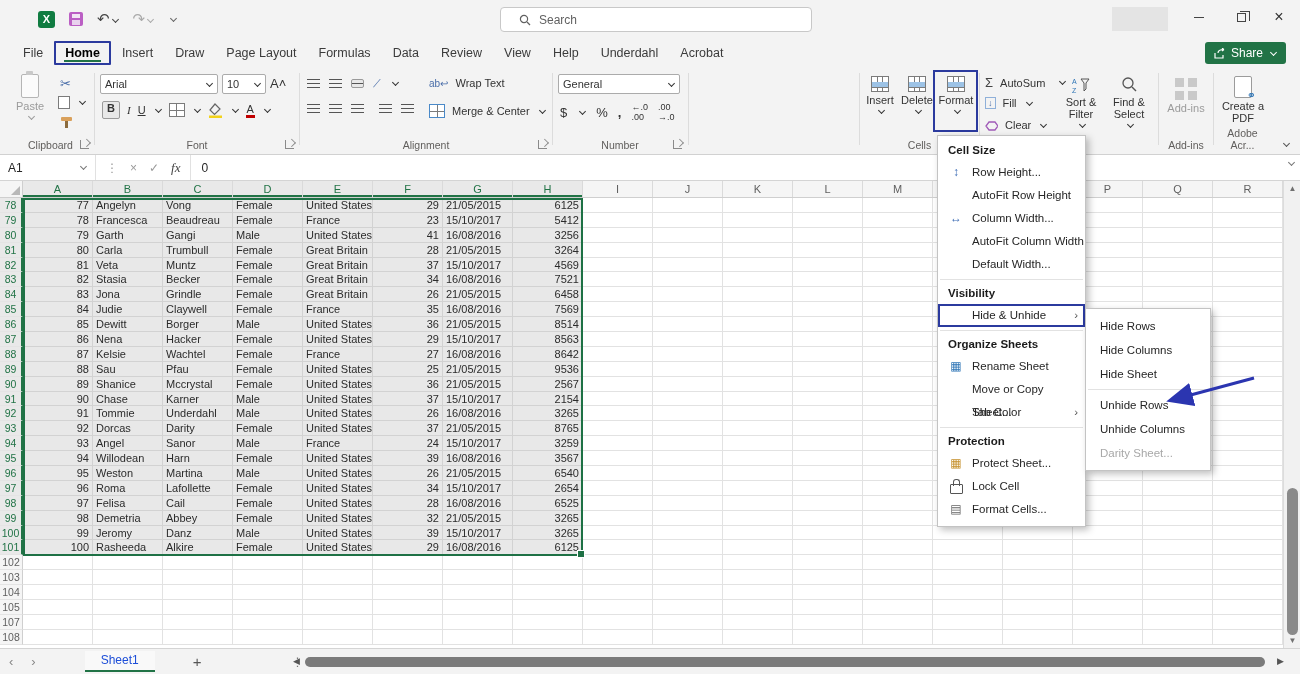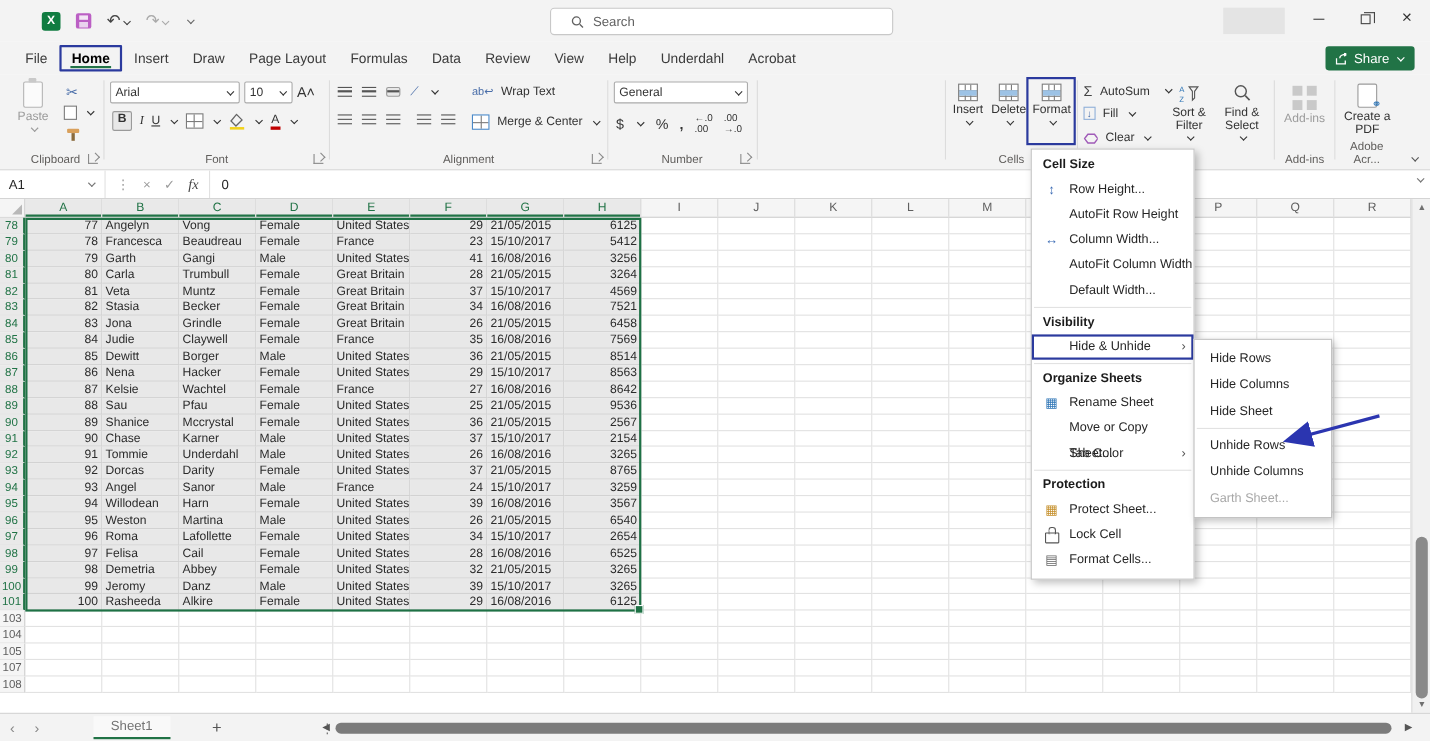--- a/index.html
+++ b/index.html
@@ -97,21 +97,21 @@
   .sel-overlay::after { content:""; position:absolute; right:-4px; bottom:-4px; width:6px; height:6px; background:#1e7145; border:1px solid #fff; }
 
   
   .vscroll { position:absolute; top:181px; right:0; width:17px; height:467px; background:#f1f1f1; border-left:1px solid #dcdcdc; }
   .vthumb { position:absolute; left:3px; width:11px; top:307px; height:147px; background:#8a8a8a; border-radius:6px; }
   .sarrow { position:absolute; left:0; width:17px; height:15px; display:flex; align-items:center; justify-content:center; font-size:8px; color:#707070; }
 
   
   .sheetbar { position:absolute; bottom:0; left:0; width:1300px; height:26px; background:#f3f3f3; border-top:1px solid #d4d4d4; display:flex; align-items:center; font-size:12px; }
   .navarr { color:#888; padding:0 9px; font-size:13px; }
-  .sheettab { margin-left:40px; padding:2px 16px 3px; color:#737373; border-bottom:2.5px solid #217346; background:#f9f9f9; }
+  .sheettab { margin-left:40px; padding:2px 16px 3px; color:#1d4ed8; border-bottom:2.5px solid #217346; background:#f9f9f9; }
   .addsheet { margin-left:38px; font-size:15px; color:#555; }
   .dots { margin-left:90px; color:#777; }
   .hscroll { position:absolute; left:305px; right:35px; top:8px; height:10px; background:#7b7b7b; border-radius:6px; }
   .hsarr { position:absolute; top:7px; font-size:9px; color:#555; }
 
   
   .fmt-menu { position:absolute; left:937px; top:135px; width:149px; background:#fff; border:1px solid #c3c3c3; box-shadow:3px 3px 7px rgba(0,0,0,.25); z-index:60; padding:4px 0 5px; font-size:11.5px; }
   .mhead { height:21px; line-height:21px; padding-left:10px; font-weight:bold; color:#1b1b1b; }
   .mitem { height:23px; line-height:23px; padding-left:34px; position:relative; color:#262626; cursor:default; }
   .mitem.hl { outline:2px solid #2b3a9e; outline-offset:-2px; }
@@ -908,20 +908,41 @@
         <div class="cell" style="text-align: left;"></div>
         <div class="cell" style="text-align: left;"></div>
         <div class="cell" style="text-align: left;"></div>
         <div class="cell" style="text-align: left;"></div>
         <div class="cell" style="text-align: left;"></div>
         <div class="cell" style="text-align: left;"></div>
         <div class="cell" style="text-align: left;"></div>
         <div class="cell" style="text-align: left;"></div>
       </div>
       <div class="grow">
+        <div class="rowhead">102</div>
+        <div class="cell" style="text-align: right;"></div>
+        <div class="cell" style="text-align: left;"></div>
+        <div class="cell" style="text-align: left;"></div>
+        <div class="cell" style="text-align: left;"></div>
+        <div class="cell" style="text-align: left;"></div>
+        <div class="cell" style="text-align: right;"></div>
+        <div class="cell" style="text-align: left;"></div>
+        <div class="cell" style="text-align: right;"></div>
+        <div class="cell" style="text-align: left;"></div>
+        <div class="cell" style="text-align: left;"></div>
+        <div class="cell" style="text-align: left;"></div>
+        <div class="cell" style="text-align: left;"></div>
+        <div class="cell" style="text-align: left;"></div>
+        <div class="cell" style="text-align: left;"></div>
+        <div class="cell" style="text-align: left;"></div>
+        <div class="cell" style="text-align: left;"></div>
+        <div class="cell" style="text-align: left;"></div>
+        <div class="cell" style="text-align: left;"></div>
+      </div>
+      <div class="grow">
         <div class="rowhead">103</div>
         <div class="cell" style="text-align: right;"></div>
         <div class="cell" style="text-align: left;"></div>
         <div class="cell" style="text-align: left;"></div>
         <div class="cell" style="text-align: left;"></div>
         <div class="cell" style="text-align: left;"></div>
         <div class="cell" style="text-align: right;"></div>
         <div class="cell" style="text-align: left;"></div>
         <div class="cell" style="text-align: right;"></div>
         <div class="cell" style="text-align: left;"></div>
@@ -1062,21 +1083,21 @@
     <div class="mitem"><span class="micon mi-format-cells"></span><span>Format Cells...</span></div>
   </div>
 
 <div class="sub-menu">
     <div class="sitem">Hide Rows</div>
     <div class="sitem">Hide Columns</div>
     <div class="sitem">Hide Sheet</div>
     <div class="msep"></div>
     <div class="sitem">Unhide Rows</div>
     <div class="sitem">Unhide Columns</div>
-    <div class="sitem disabled">Garth Sheet...</div>
+    <div class="sitem disabled">Darity Sheet...</div>
   </div>
 
 <svg class="annot-arrow" width="112" height="42" viewBox="0 0 112 42">
   <defs>
       <marker id="ah" markerWidth="9" markerHeight="8" refX="7" refY="4" orient="auto">
         <path d="M0,0 L9,4 L0,8 z" fill="#2b35b0"></path>
       </marker>
     </defs>
   <line x1="104" y1="10" x2="22" y2="32" stroke="#2b35b0" stroke-width="3" marker-end="url(#ah)"></line>
 </svg>

